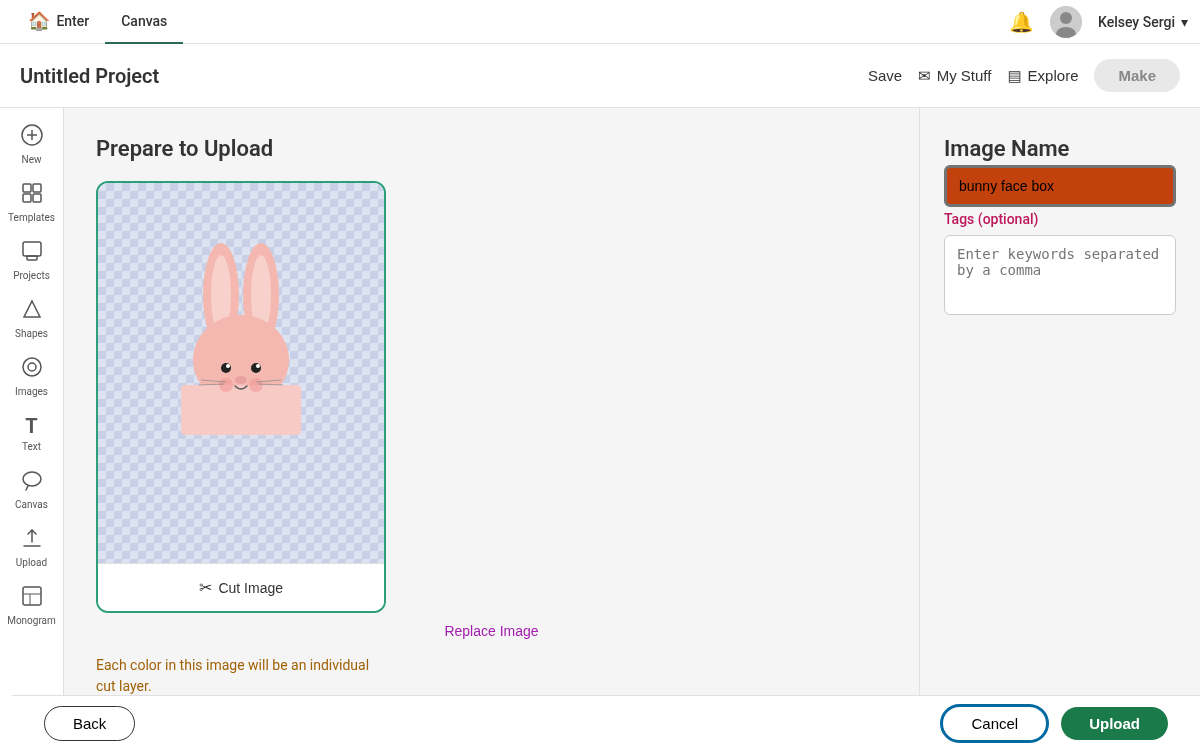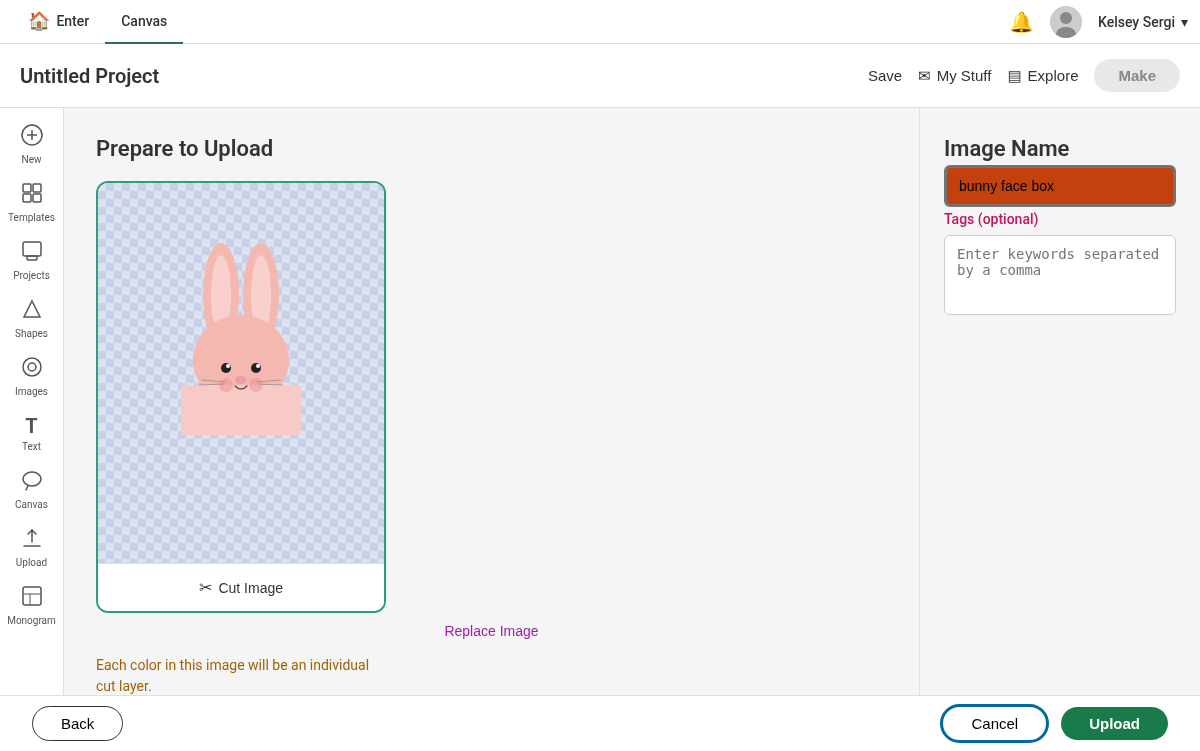--- a/index.html
+++ b/index.html
@@ -147,21 +147,21 @@
     }
     .form-textarea {
       border: 1px solid #ccc; border-radius: 6px;
       padding: 10px 12px; font-size: 14px; background: #fff;
       outline: none; width: 100%; resize: none;
       height: 80px;
     }
 
     
     .bottom-bar {
-      position: fixed; bottom: 0; left: 0; right: 0;
+      position: fixed; bottom: 0; left: 12px; right: 0;
       height: 56px; background: #fff;
       border-top: 1px solid #e0e0e0;
       display: flex; align-items: center; justify-content: space-between;
       padding: 0 32px;
     }
     .back-btn {
       border: 1px solid #333; border-radius: 24px;
       padding: 8px 28px; font-size: 15px; font-weight: 500;
       background: #fff; cursor: pointer;
     }

